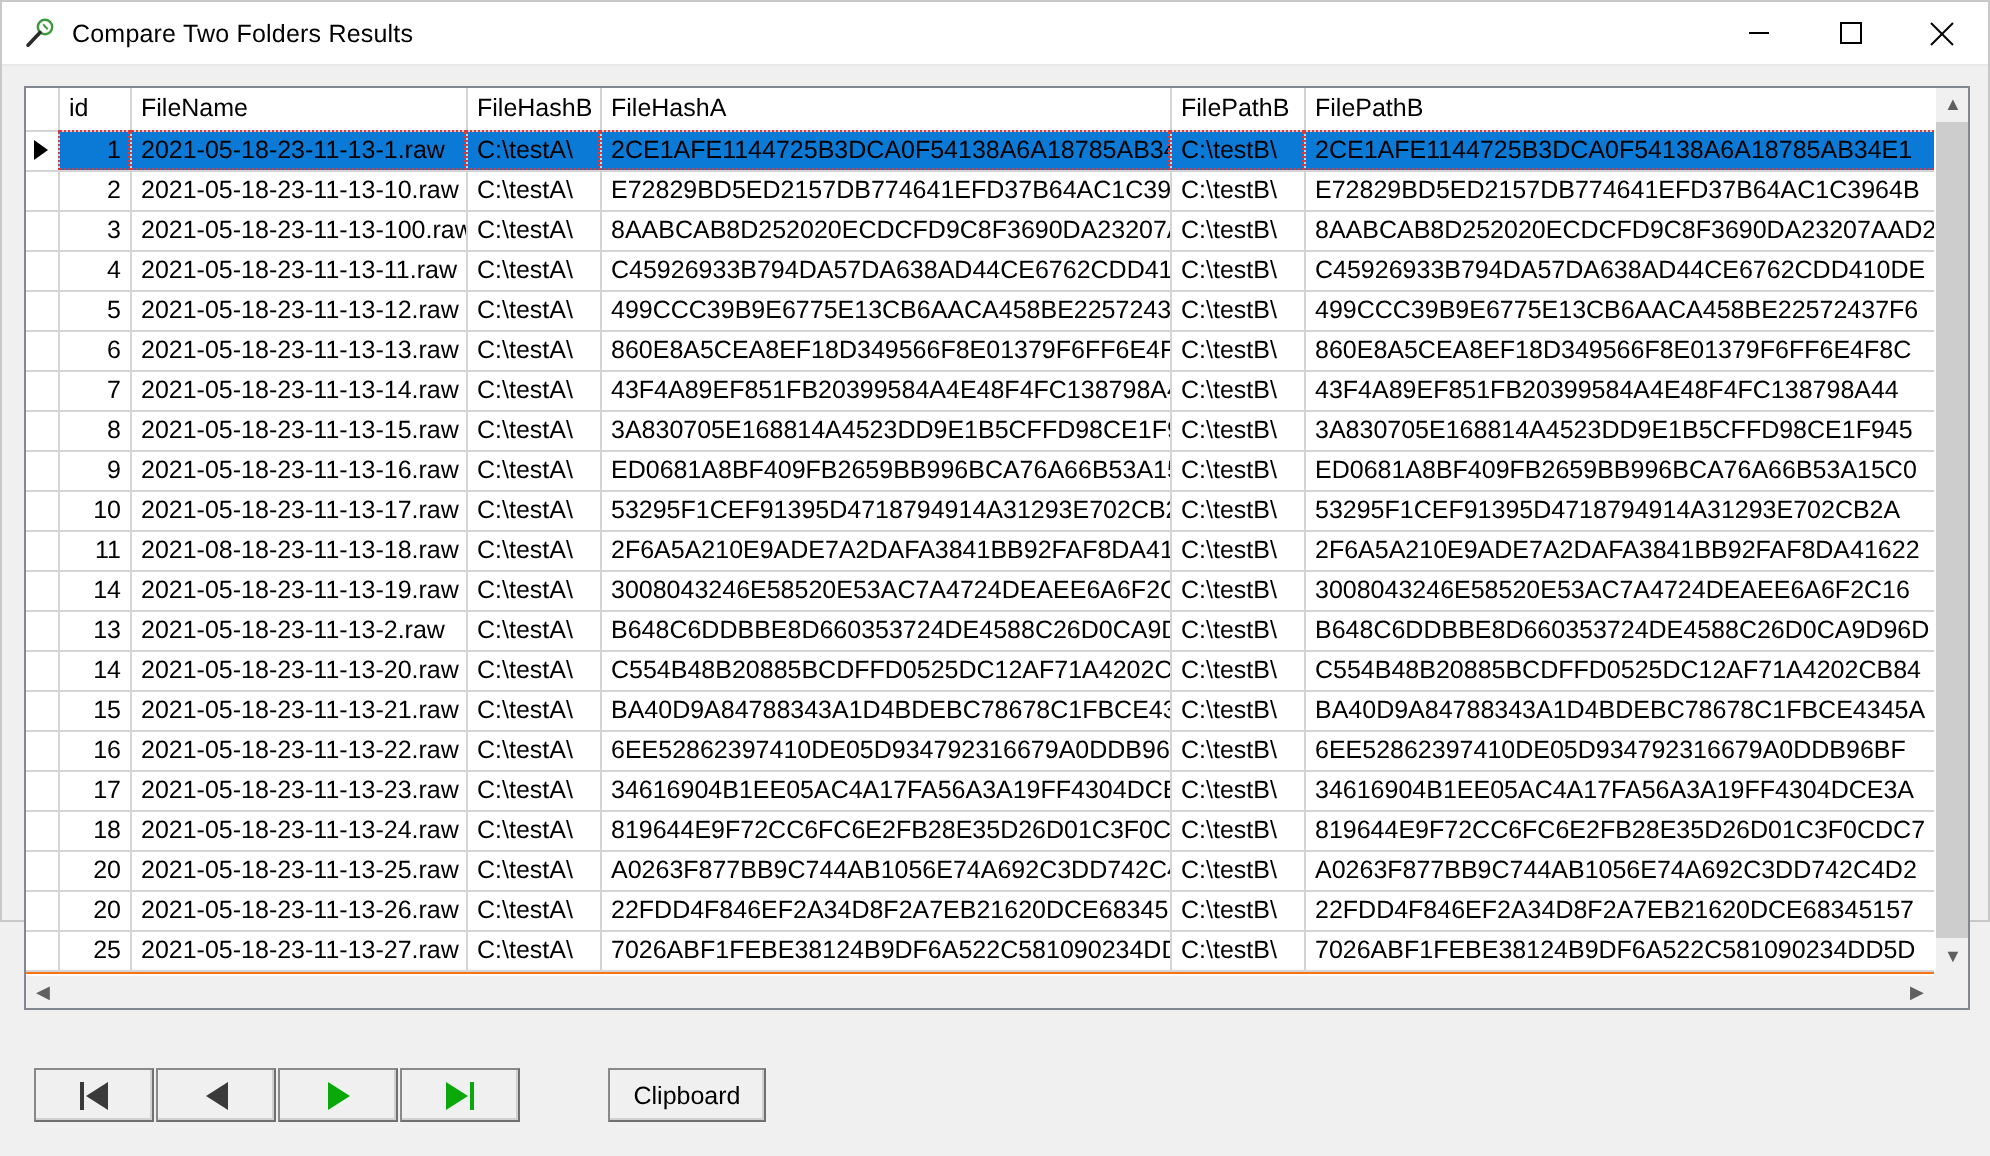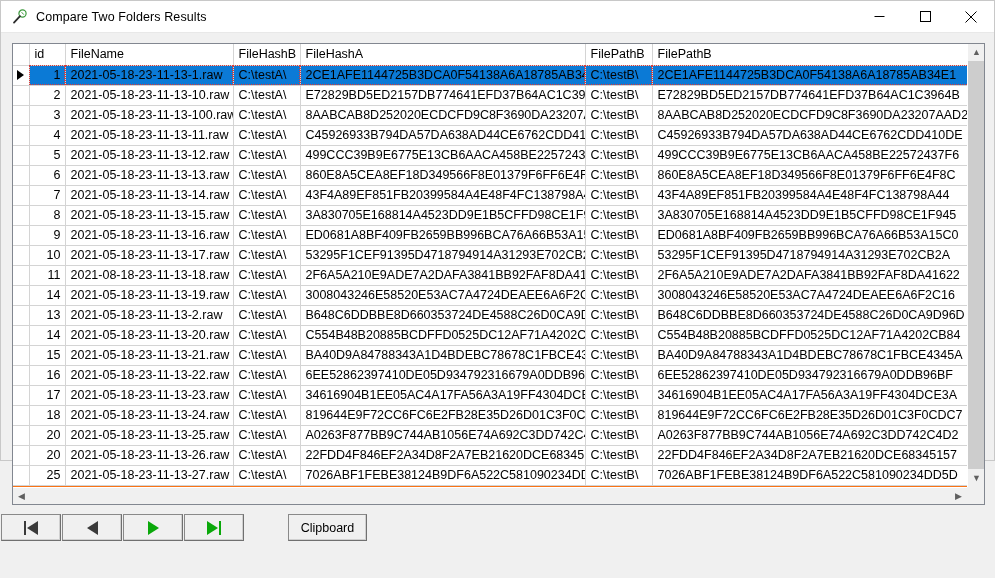--- a/index.html
+++ b/index.html
@@ -243,21 +243,22 @@
     height: 17px;
     background: #f0f0f0;
   }
   .sb-chevron { font-size: 9px; color: #606060; line-height: 1; }
 
   
   .toolbar {
     height: 56px;
     min-height: 56px;
     display: flex;
-    align-items: flex-start;
+    align-items: flex-end;
+    padding-left: 16px;
     padding-top: 9px;
     box-sizing: border-box;
   }
   .nav-group { display: flex; }
   .btn {
     background: #f0f0f0;
     border: 1px solid #898989;
     border-right-color: #707070;
     border-bottom-color: #707070;
     box-shadow: inset -1px -1px 0 #d0d0d0;

